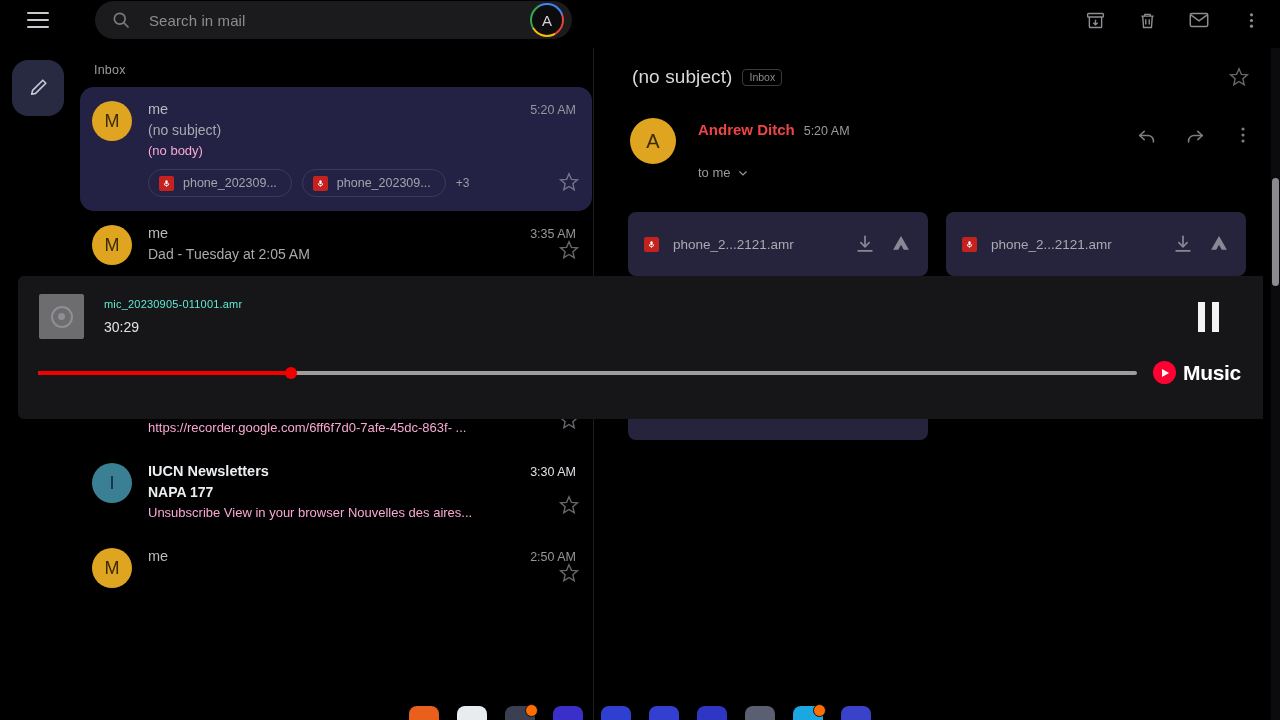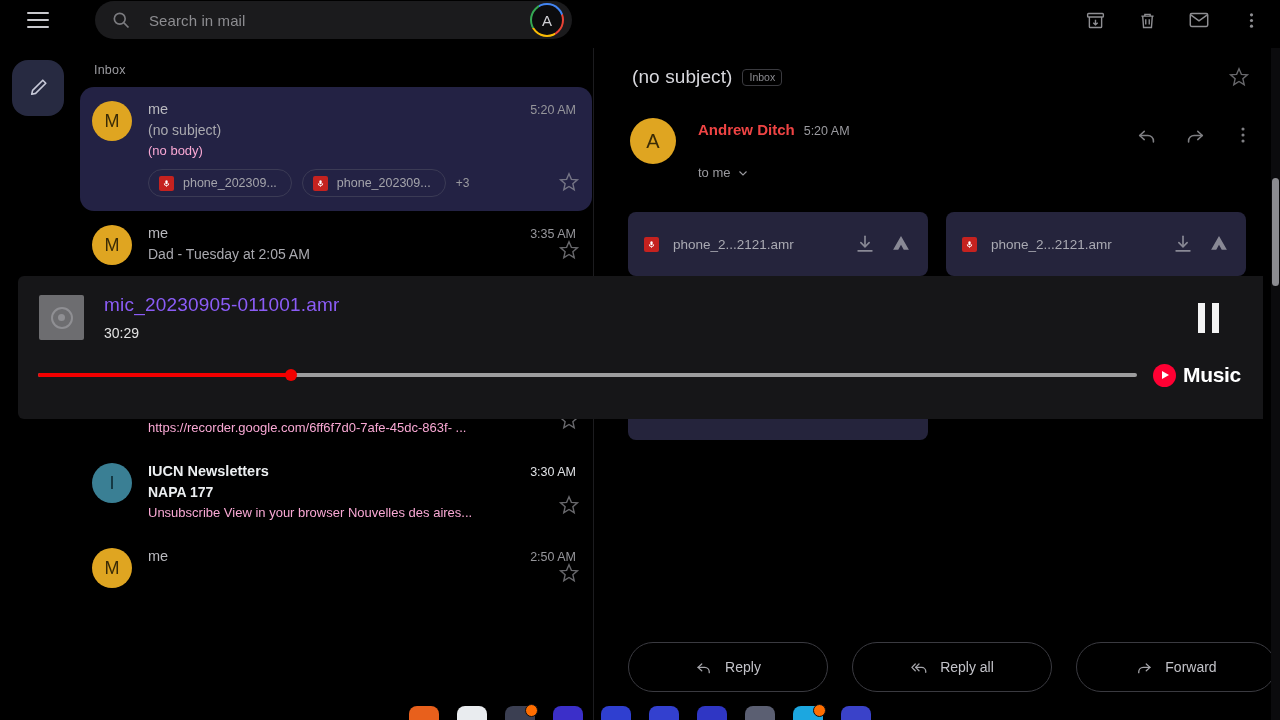--- a/index.html
+++ b/index.html
@@ -173,33 +173,33 @@
   .player-art {
     width: 45px; height: 45px; background: #6d6d70; border-radius: 2px; flex: 0 0 45px;
     display: flex; align-items: center; justify-content: center;
   }
   .player-art .disc {
     width: 22px; height: 22px; border-radius: 50%; border: 2.5px solid #8f8f93;
     display: flex; align-items: center; justify-content: center;
   }
   .player-art .disc::after { content: ""; width: 7px; height: 7px; border-radius: 50%; background: #8f8f93; }
   .player-info { padding-left: 20px; flex: 1; }
-  .player-title { font-size: 19px; color: #8b5cf6; letter-spacing: .2px; }
+  .player-title { font-size: 11px; color: #5eead4; letter-spacing: .2px; }
   .player-dur { font-size: 14px; color: #e2e2e2; margin-top: 9px; }
   .player-pause { display: flex; gap: 7px; padding-right: 44px; }
   .player-pause span { display: block; width: 7px; height: 30px; background: #f3f3f3; }
   .player-bottom { display: flex; align-items: center; padding: 22px 0 0 0; }
   .track-wrap { position: relative; flex: 1; margin-left: 20px; margin-right: 16px; height: 16px; }
   .track-bg { position: absolute; left: 0; top: 6px; width: 100%; height: 4px; background: #9d9d9e; border-radius: 2px; }
   .track-fill { position: absolute; left: 0; top: 6px; height: 4px; background: #f20000; border-radius: 2px; }
   .track-knob {
     position: absolute; top: 2px; width: 12px; height: 12px; background: #f20000;
     border-radius: 50%; transform: translateX(-6px); cursor: pointer;
   }
-  .yt-music { display: flex; align-items: center; gap: 7px; padding-right: 22px; }
+  .yt-music { display: flex; gap: 7px; padding-right: 22px; }
   .ytm-logo {
     width: 23px; height: 23px; border-radius: 50%; background: #ff0033;
     display: flex; align-items: center; justify-content: center;
   }
   .ytm-logo::after {
     content: ""; width: 0; height: 0; border-left: 7px solid #fff;
     border-top: 4.5px solid transparent; border-bottom: 4.5px solid transparent;
     margin-left: 2px;
   }
   .ytm-text { font-size: 21px; color: #fff; font-weight: bold; letter-spacing: -.3px; }
@@ -536,44 +536,20 @@
             <path d="M12 3.5v11"></path>
             <path d="M7.5 10.5L12 15l4.5-4.5"></path>
             <path d="M4.5 19.5h15"></path>
           </svg>
           <svg class="att-btn" viewBox="0 0 24 24" fill="#b0b0b8">
             <path d="M12 3.2l8.6 15H15L12 12.8 9 18.2H3.4z"></path>
           </svg>
         </div>
       </div>
 
-    <div class="reply-bar" id="reply-bar">
-        <div class="reply-btn">
-          <svg viewBox="0 0 24 24" fill="none" stroke="#c3c3c9" stroke-width="1.7" stroke-linecap="round" stroke-linejoin="round">
-            <path d="M9 8L4 12.5 9 17"></path>
-            <path d="M4 12.5h9a6 6 0 016 6v1"></path>
-          </svg>
-          <span>Reply</span>
-        </div>
-        <div class="reply-btn">
-          <svg viewBox="0 0 24 24" fill="none" stroke="#c3c3c9" stroke-width="1.7" stroke-linecap="round" stroke-linejoin="round">
-            <path d="M7 8L2.5 12.5 7 17"></path>
-            <path d="M12 8L7.5 12.5 12 17"></path>
-            <path d="M7.5 12.5h8a5.5 5.5 0 015.5 5.5v1"></path>
-          </svg>
-          <span>Reply all</span>
-        </div>
-        <div class="reply-btn">
-          <svg viewBox="0 0 24 24" fill="none" stroke="#c3c3c9" stroke-width="1.7" stroke-linecap="round" stroke-linejoin="round">
-            <path d="M15 8l5 4.5-5 4.5"></path>
-            <path d="M20 12.5h-9a6 6 0 00-6 6v1"></path>
-          </svg>
-          <span>Forward</span>
-        </div>
-      </div>
   </div>
 
   <div class="scroll-track">
     <div class="scroll-thumb"></div>
   </div>
 
   <div class="player">
     <div class="player-top">
       <div class="player-art">
         <div class="disc"></div>

